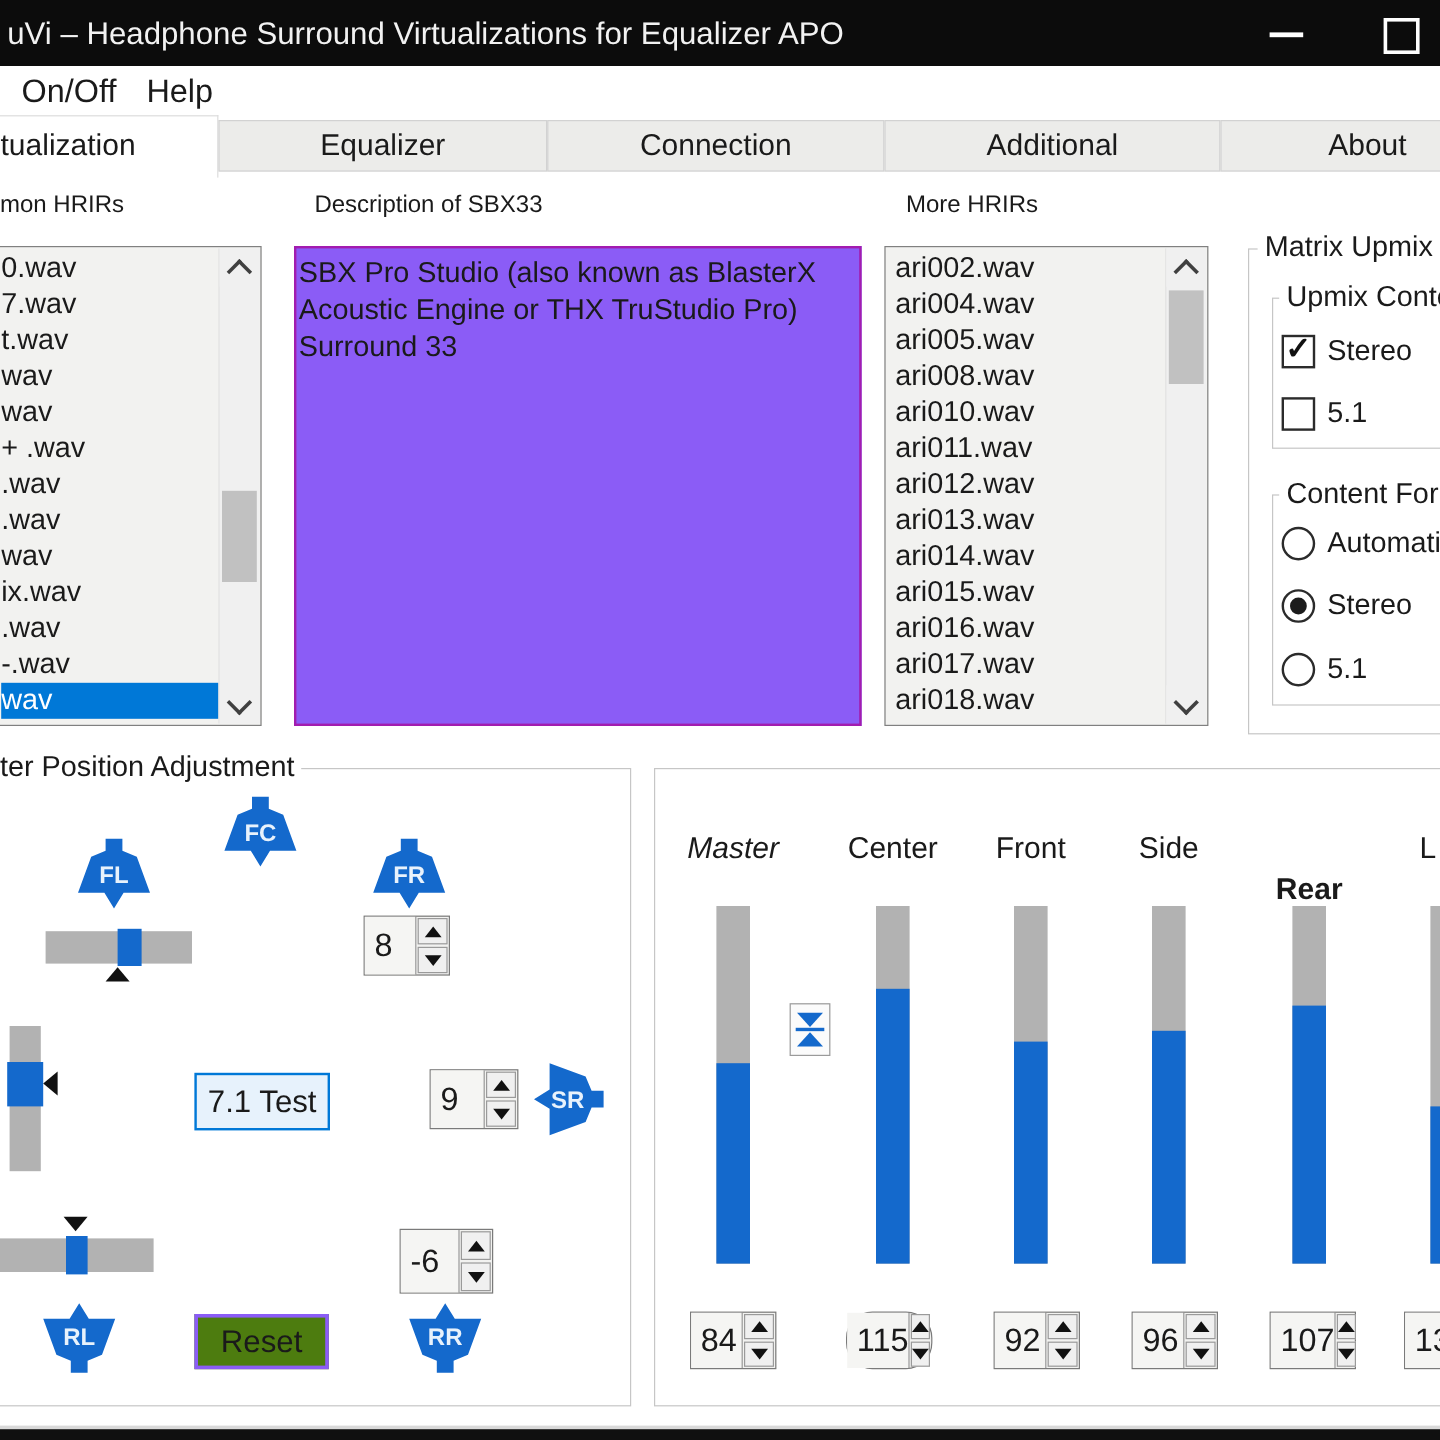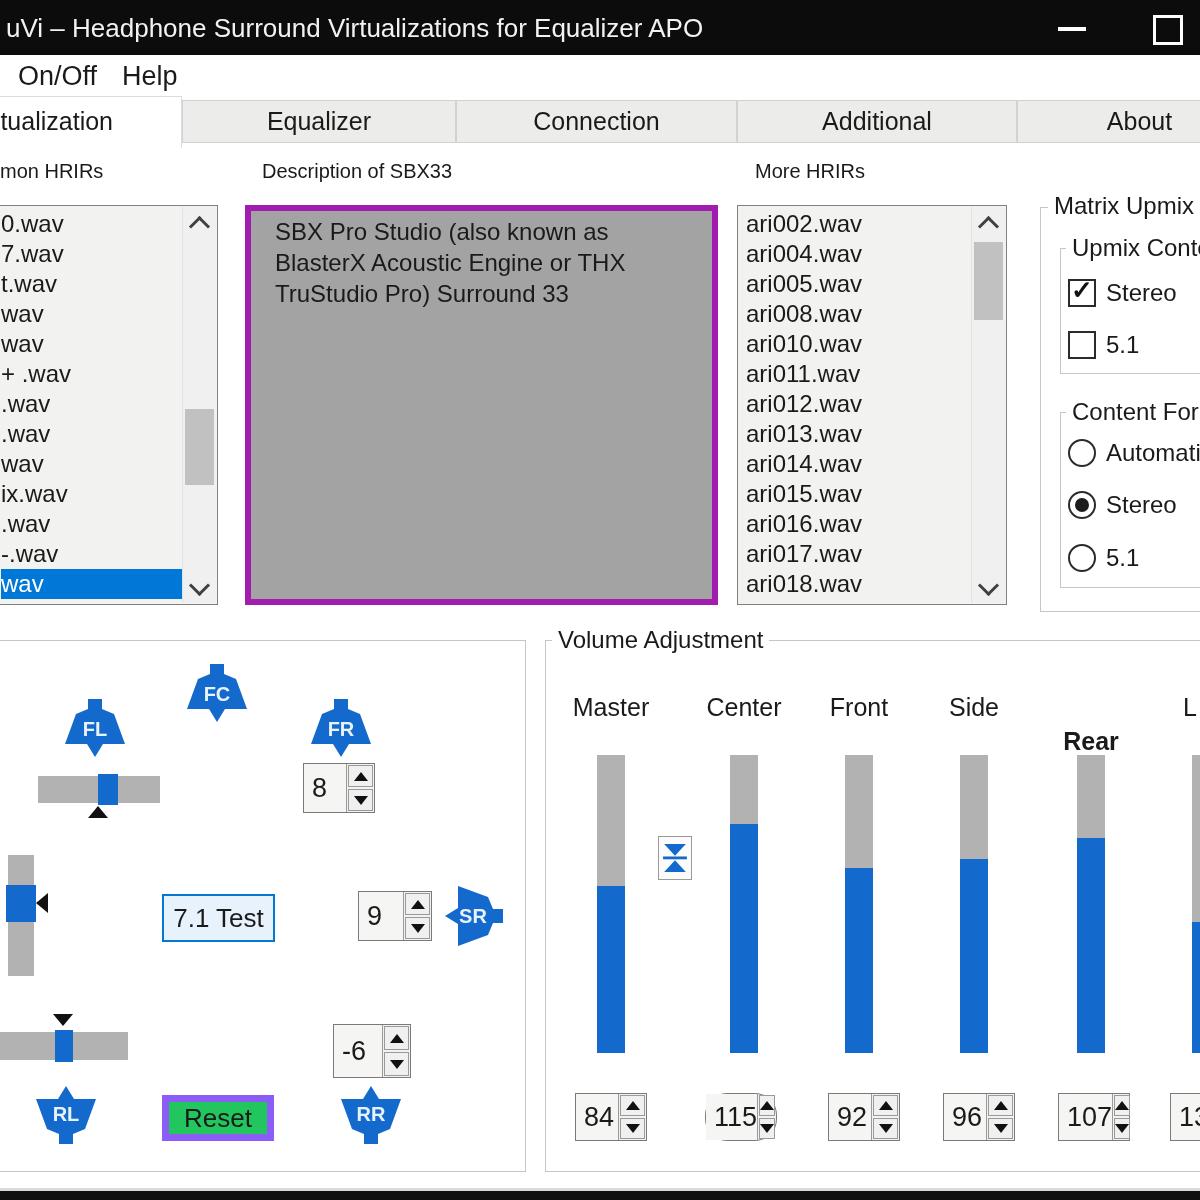--- a/index.html
+++ b/index.html
@@ -34,22 +34,22 @@
   .list-row{height:30px;line-height:30px;font-size:24px;white-space:nowrap;overflow:hidden}
   .list-row.selected{background:#0078d7;color:#fff}
   .scrollbar{position:absolute;top:1px;bottom:1px;right:1px;width:33px;background:#f0f0f0;border-left:1px solid #e2e2e2}
   .sb-btn{position:absolute;left:0;width:33px;height:32px;background:#f0f0f0;display:flex;align-items:center;justify-content:center}
   .sb-thumb{position:absolute;left:2px;width:29px;background:#c1c1c1}
   .chev{display:block;width:12px;height:12px;border-left:3px solid #404040;border-bottom:3px solid #404040}
   .chev.up{transform:rotate(135deg);margin-top:6px}
   .chev.down{transform:rotate(-45deg);margin-top:-4px}
 
   
-  .descbox{box-sizing:border-box;background:#a3a3a3;border:6px solid #a21caf;
-      font-size:24px;line-height:31px;padding:5px 24px}
+  .descbox{box-sizing:border-box;background:#8b5cf6;border:2px solid #a21caf;
+      font-size:24px;line-height:31px;padding:5px 2px}
 
   
   .groupbox{box-sizing:border-box;border:1px solid #c6c6c6}
   .gb-label{font-size:24px;background:#fff;padding:0 6px;white-space:nowrap}
 
   
   .check-row,.radio-row{display:flex;align-items:center;gap:10px;font-size:24px;cursor:default}
   .cbox{width:24px;height:24px;border:2px solid #2b2b2b;background:#fff;position:relative;flex:0 0 auto}
   .cbox .mark{position:absolute;left:1px;top:-6px;font-size:26px;font-weight:bold;color:#111}
   .rad{width:24px;height:24px;border:2px solid #2b2b2b;border-radius:50%;background:#fff;position:relative;flex:0 0 auto}
@@ -67,21 +67,21 @@
   .htrack{background:#b2b2b2}
   .vtrack{background:#b2b2b2}
   .sthumb{position:absolute;background:#1469cc}
   .mark-up{width:0;height:0;border-left:10px solid transparent;border-right:10px solid transparent;border-bottom:12px solid #111}
   .mark-down{width:0;height:0;border-left:10px solid transparent;border-right:10px solid transparent;border-top:12px solid #111}
   .mark-left{width:0;height:0;border-top:10px solid transparent;border-bottom:10px solid transparent;border-right:12px solid #111}
 
   
   .btn{box-sizing:border-box;font-size:26px;display:flex;align-items:center;justify-content:center;cursor:default}
   .btn-test{background:#e7f2fc;border:2px solid #0078d7}
-  .btn-reset{background:#22c55e;border:7px solid #8b5cf6}
+  .btn-reset{background:#4d7c0f;border:3px solid #8b5cf6}
 
   
   .vol-label{font-size:25px;text-align:center;white-space:nowrap}
   .vol-bar{background:#b2b2b2;position:absolute;width:28px;top:755px;height:298px}
   .vol-fill{position:absolute;left:0;bottom:0;width:100%;background:#1469cc}
   .link-box{box-sizing:border-box;border:1px solid #9a9a9a;background:#fbfbfb;display:flex;align-items:center;justify-content:center}
 
   .bottom-line{left:0;top:1188px;width:1200px;height:3px;background:#d9d9d9}
   .bottom-strip{left:0;top:1191px;width:1200px;height:9px;background:#101010}
 </style>
@@ -200,20 +200,21 @@
         </div>
         <div class="">Stereo</div>
       </div>
       <div class="abs radio-row" style="left: 1068px; top: 544px;">
         <div class="rad"></div>
         <div class="">5.1</div>
       </div>
     </div>
 
   <div class="abs groupbox" style="left:-30px;top:640px;width:556px;height:532px"></div>
+  <div class="abs gb-label" style="left:0;top:626px;padding-left:0">ter Position Adjustment</div>
 
   <div id="speakers-holder">
       <div class="abs" style="left: 62px; top: 698px; width: 66px; height: 62px;"><svg width="66" height="62" viewBox="0 0 64 62">
           <g transform="rotate(0 32 31)">
             <polygon points="25,1 39,1 39,11 51,16 62,46 40,46 32,59 24,46 2,46 13,16 25,11" fill="#1469cc"></polygon>
           </g>
           <text x="32" y="38" text-anchor="middle" font-size="20" font-weight="600" fill="#e8f2fc" font-family="Liberation Sans, sans-serif">FL</text>
         </svg></div>
       <div class="abs" style="left: 184px; top: 663px; width: 66px; height: 62px;"><svg width="66" height="62" viewBox="0 0 64 62">
           <g transform="rotate(0 32 31)">
@@ -293,32 +294,31 @@
         <div class="sp-b">
           <span class="tri-down"></span>
         </div>
       </div>
   </div>
 
   <div class="abs btn btn-test" style="left:162px;top:894px;width:113px;height:48px">7.1 Test</div>
   <div class="abs btn btn-reset" style="left:162px;top:1095px;width:112px;height:46px">Reset</div>
 
   <div class="abs groupbox" style="left:545px;top:640px;width:700px;height:532px"></div>
-  <div class="abs gb-label" style="left:552px;top:626px">Volume Adjustment</div>
 
   <div class="abs link-box" style="left:658px;top:836px;width:34px;height:44px">
     <svg width="26" height="34" viewBox="0 0 24 30">
       <polygon points="2,2 22,2 12,13" fill="#1469cc"></polygon>
       <rect x="1" y="13.6" width="22" height="2.6" fill="#1469cc"></rect>
       <polygon points="2,28 22,28 12,17" fill="#1469cc"></polygon>
     </svg>
   </div>
 
   <div id="volume-holder">
-      <div class="abs vol-label" style="left: 561px; top: 693px; width: 100px;">Master</div>
+      <div class="abs vol-label" style="left: 561px; top: 693px; width: 100px; font-style: italic;">Master</div>
       <div class="vol-bar" style="left: 597px;">
         <div class="vol-fill" style="height: 56%;"></div>
       </div>
       <div class="abs spinner" style="left: 575px; top: 1093px; width: 72px; height: 48px;">
         <div class="sp-val">84</div>
         <div class="sp-btns">
           <div class="sp-b">
             <span class="tri-up"></span>
           </div>
           <div class="sp-b">

